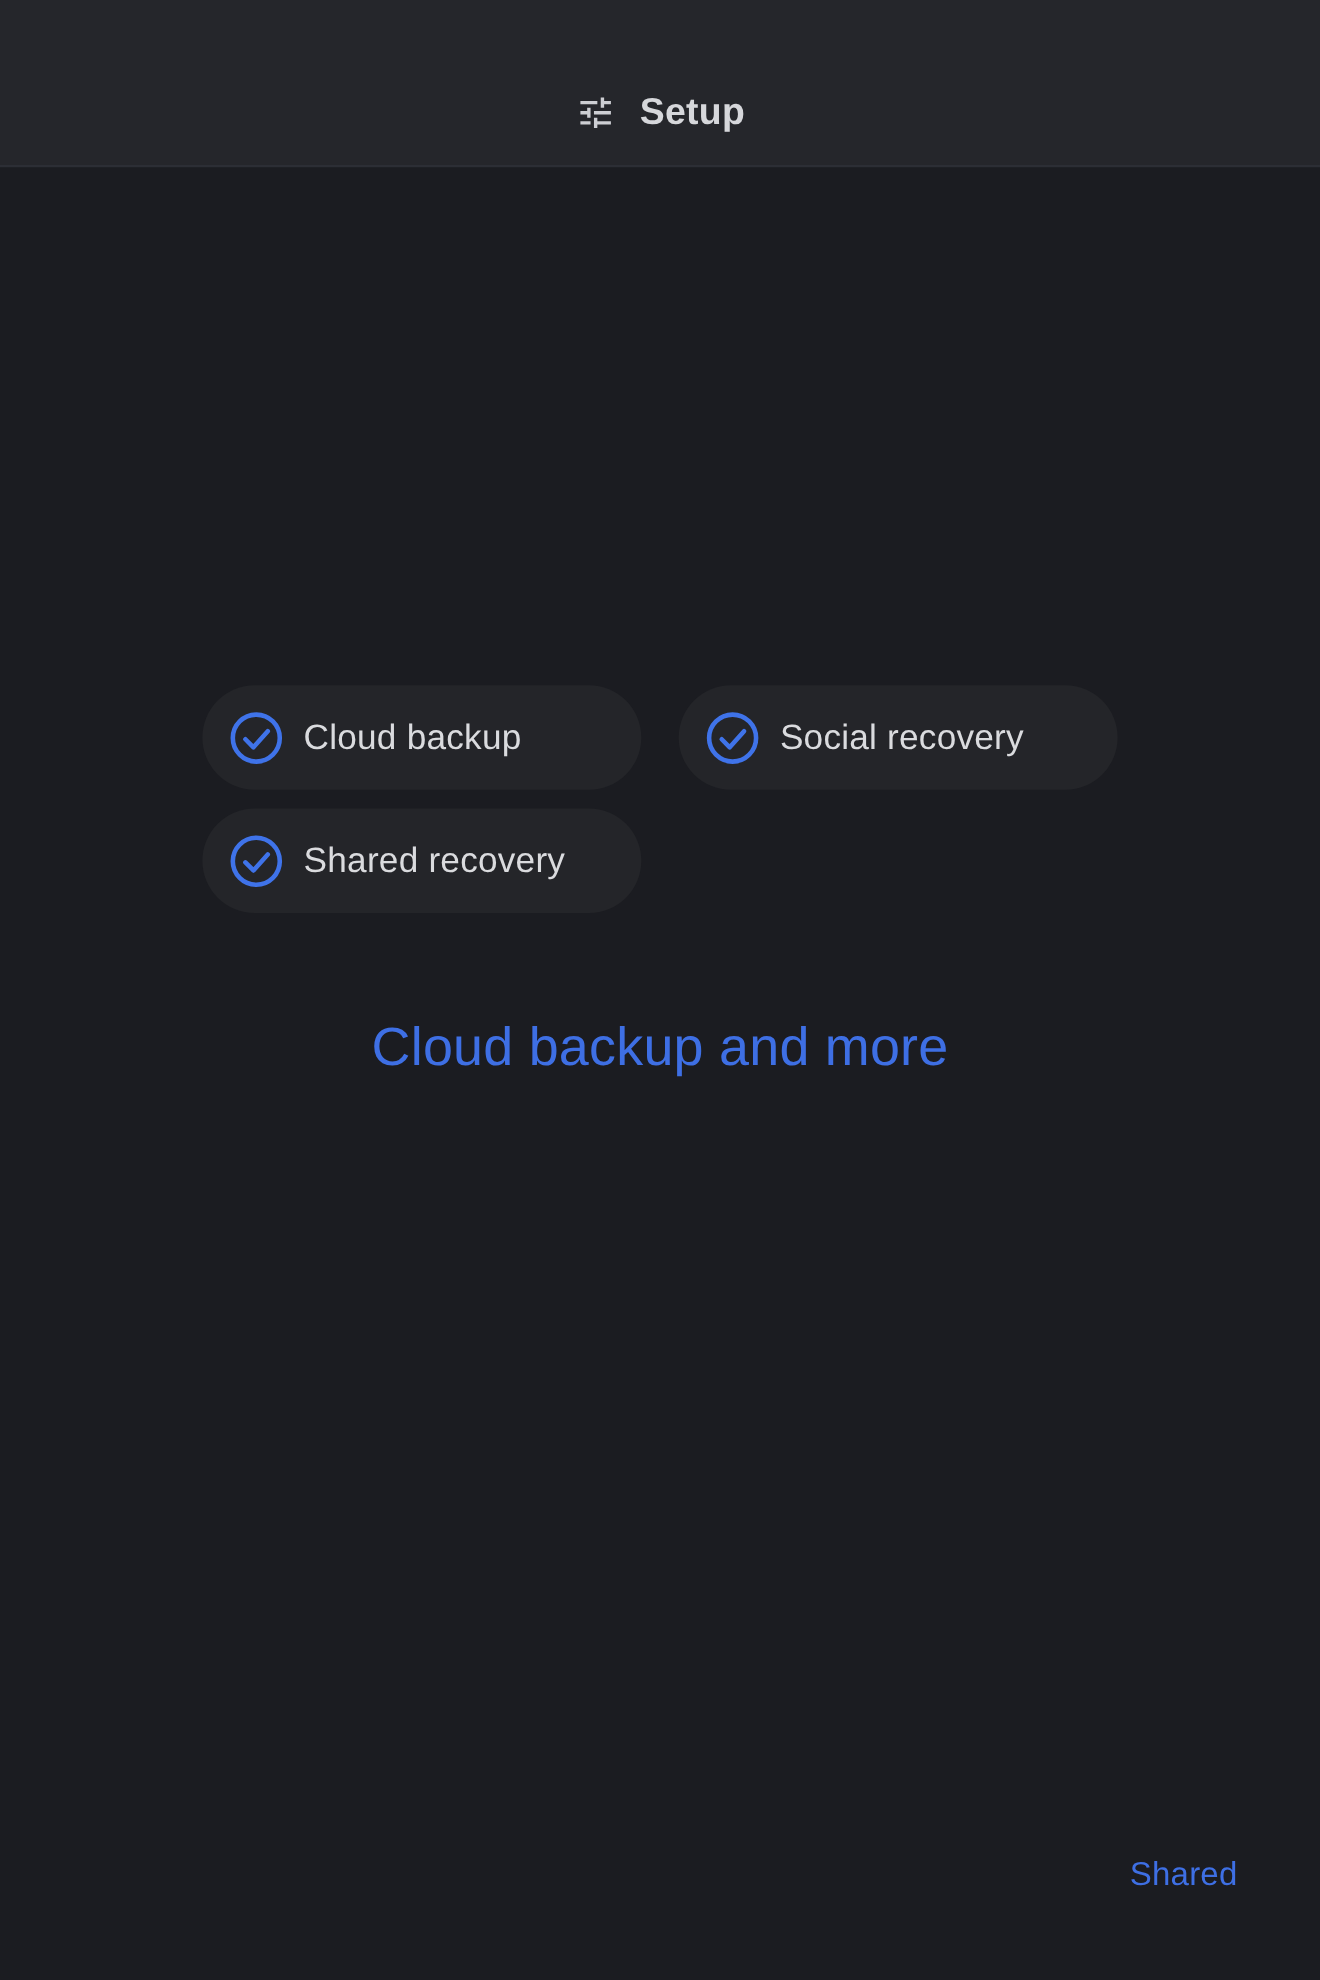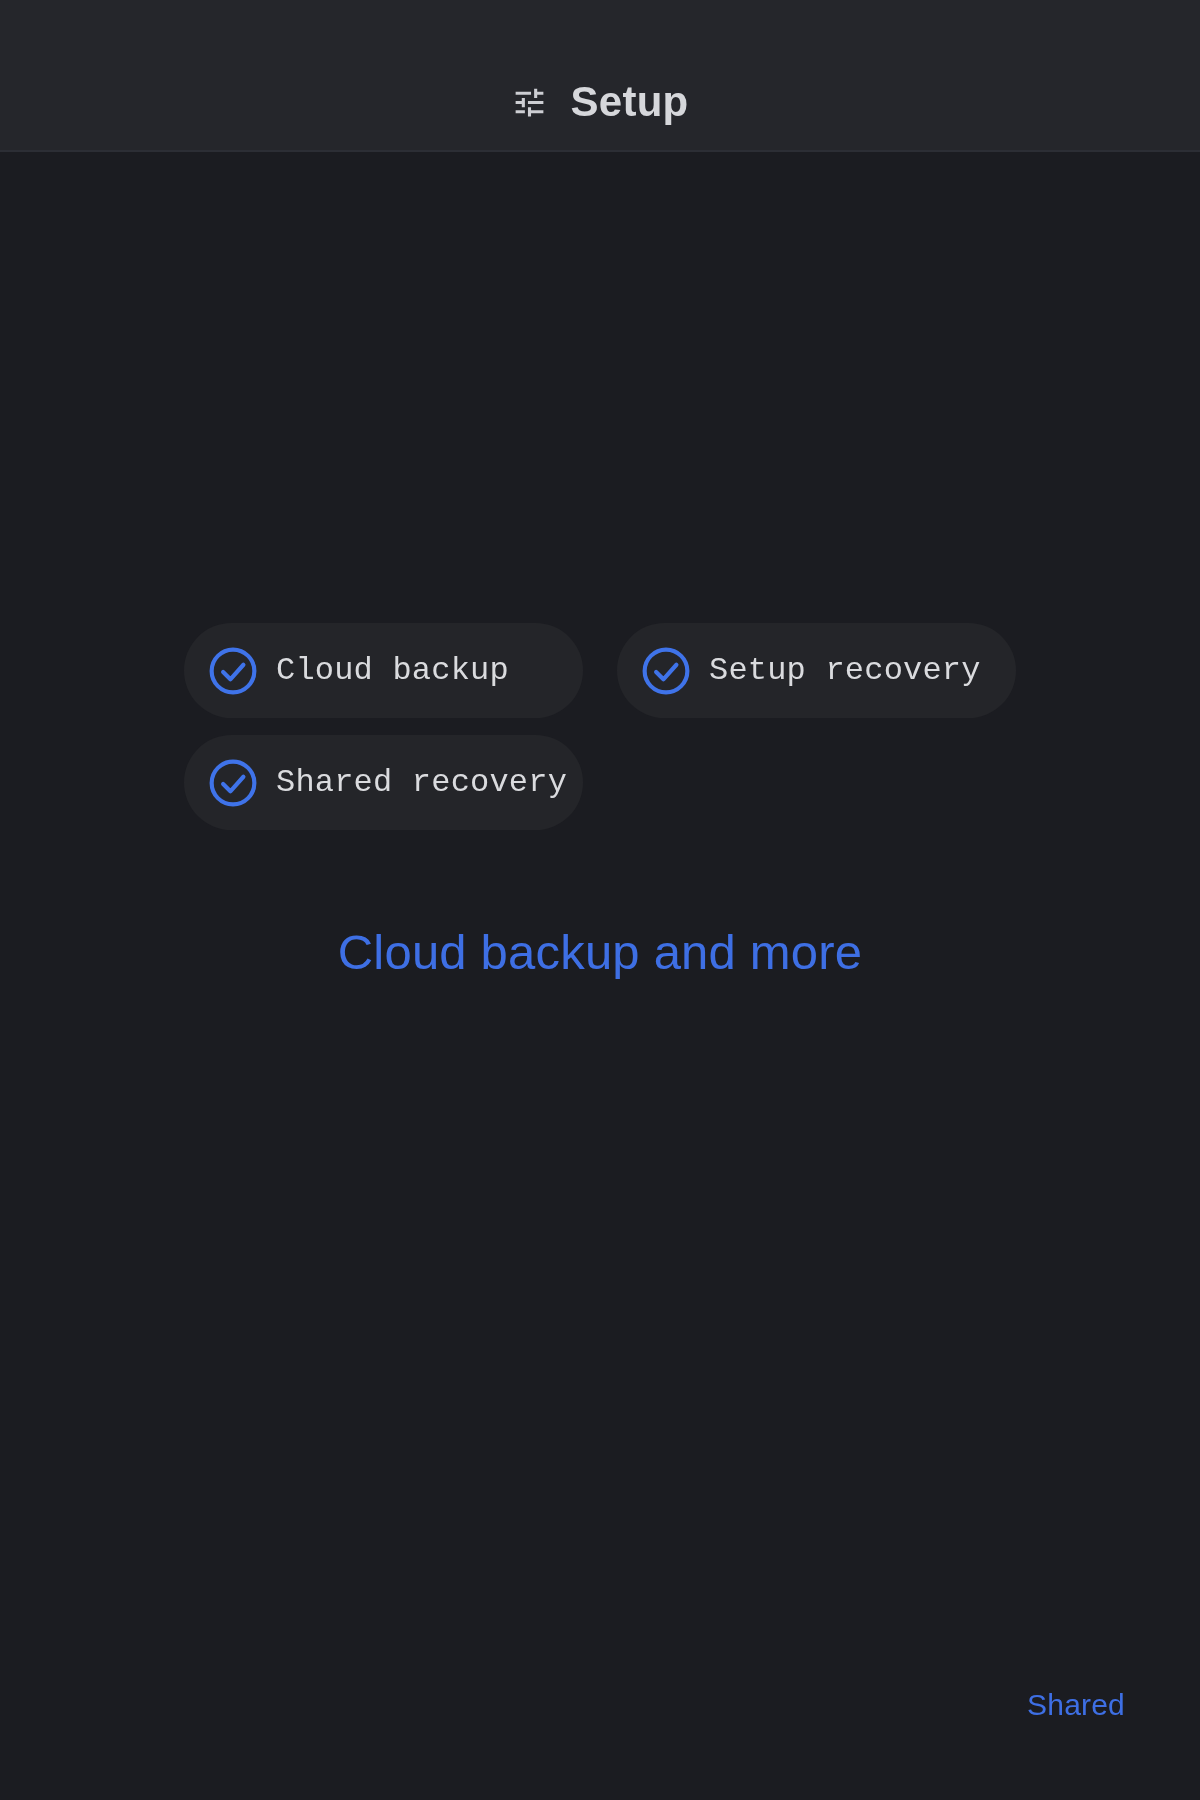--- a/index.html
+++ b/index.html
@@ -26,35 +26,35 @@
   .header{
     position:absolute;top:0;left:0;width:1200px;height:152px;
     background:var(--header-bg);
     border-bottom:2px solid var(--header-border);
     display:flex;align-items:center;justify-content:center;
     padding-top:54px;
   }
   .header-inner{display:flex;align-items:center;gap:22px;}
   .tune-icon{width:37px;height:37px;display:block;color:#cdced3;}
   .title{
-    font-size:42px;font-weight:600;color:var(--title-text);letter-spacing:.3px;
+    font-size:34px;font-weight:600;color:var(--title-text);letter-spacing:.3px;
   }
 
   
   .chips{
     position:absolute;left:184px;top:623px;width:832px;
     display:grid;grid-template-columns:399px 399px;
     column-gap:34px;row-gap:17px;
   }
   .chip{
     height:95px;border-radius:48px;background:var(--chip-bg);
     display:flex;align-items:center;padding-left:24px;gap:18px;
   }
   .check-icon{width:50px;height:50px;display:block;color:var(--check-blue);flex:0 0 auto;}
-  .chip-label{font-size:32px;color:var(--chip-text);letter-spacing:.2px;font-family:Liberation Mono, monospace;}
+  .chip-label{font-size:32px;color:var(--chip-text);letter-spacing:.2px;}
 
   
   .headline{
     position:absolute;top:924px;left:0;width:1200px;
     text-align:center;font-size:49px;font-weight:400;
     color:var(--accent-blue);letter-spacing:.2px;
   }
 
   
   .coming-soon{
@@ -102,21 +102,21 @@
     </div>
 
 
     <div class="chip">
       <span>
         <svg class="check-icon" viewBox="0 0 48 48" aria-hidden="true">
           <circle cx="24" cy="24" r="20.5" fill="none" stroke="currentColor" stroke-width="4"></circle>
           <path d="M14.5 25l7 7 12.5-14" fill="none" stroke="currentColor" stroke-width="4" stroke-linecap="round" stroke-linejoin="round"></path>
         </svg>
       </span>
-      <span class="chip-label">Setup recovery</span>
+      <span class="chip-label">Social recovery</span>
     </div>
 
     <div class="chip">
       <span>
         <svg class="check-icon" viewBox="0 0 48 48" aria-hidden="true">
           <circle cx="24" cy="24" r="20.5" fill="none" stroke="currentColor" stroke-width="4"></circle>
           <path d="M14.5 25l7 7 12.5-14" fill="none" stroke="currentColor" stroke-width="4" stroke-linecap="round" stroke-linejoin="round"></path>
         </svg>
       </span>
       <span class="chip-label">Shared recovery</span>

